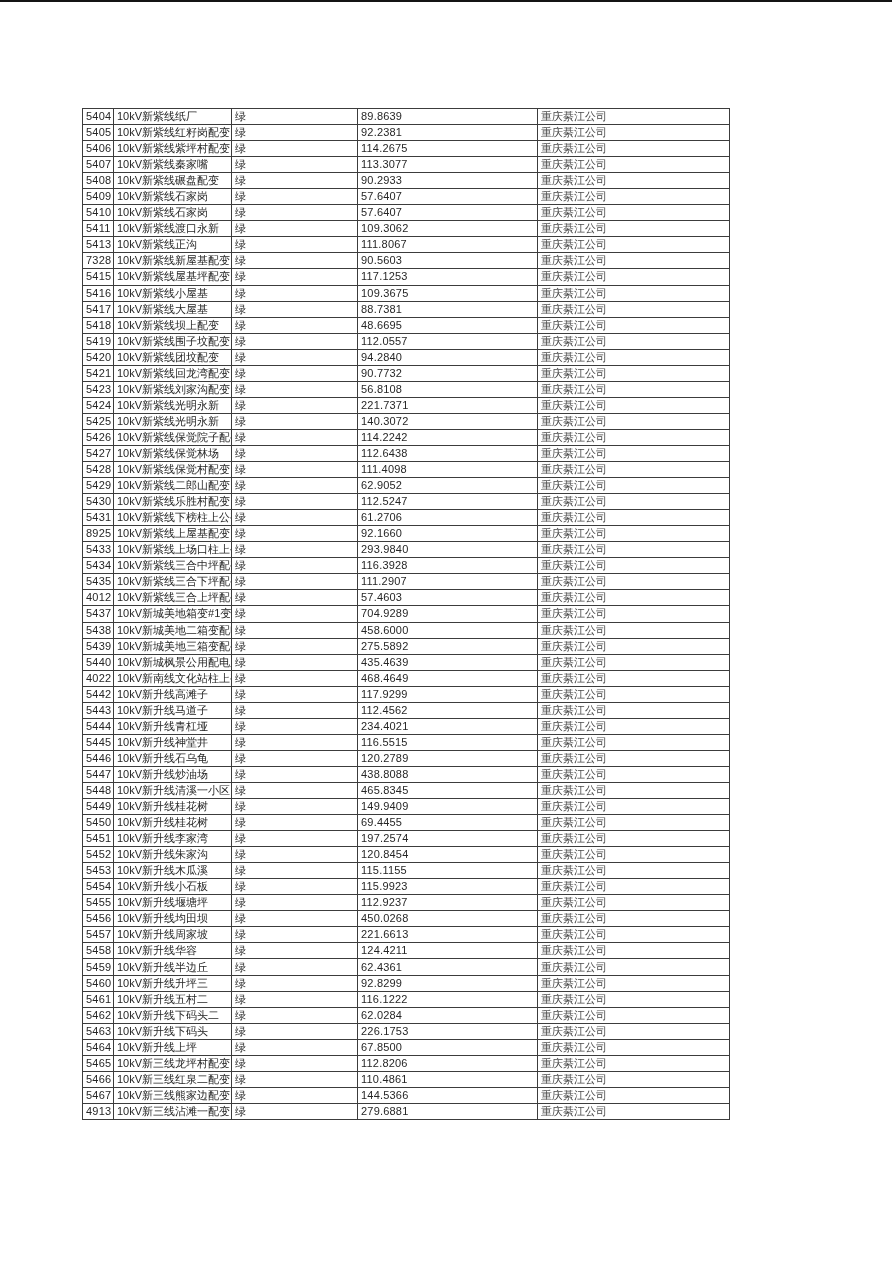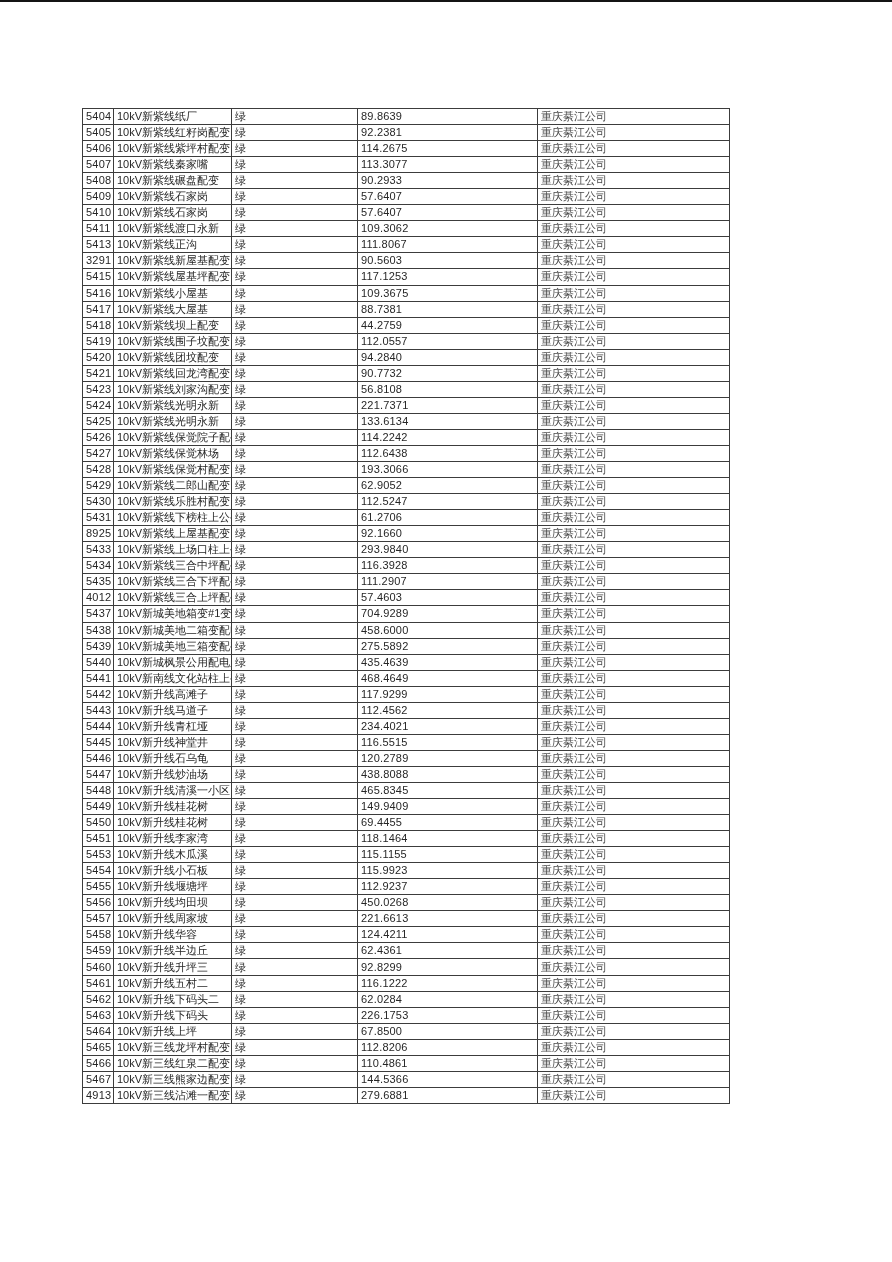--- a/index.html
+++ b/index.html
@@ -122,21 +122,21 @@
             <td class="col-company">重庆綦江公司</td>
           </tr>
           <tr>
             <td class="col-id">5413</td>
             <td class="col-name">10kV新紫线正沟</td>
             <td class="col-status">绿</td>
             <td class="col-value">111.8067</td>
             <td class="col-company">重庆綦江公司</td>
           </tr>
           <tr>
-            <td class="col-id">3291</td>
+            <td class="col-id">7328</td>
             <td class="col-name">10kV新紫线新屋基配变</td>
             <td class="col-status">绿</td>
             <td class="col-value">90.5603</td>
             <td class="col-company">重庆綦江公司</td>
           </tr>
           <tr>
             <td class="col-id">5415</td>
             <td class="col-name">10kV新紫线屋基坪配变</td>
             <td class="col-status">绿</td>
             <td class="col-value">117.1253</td>
@@ -153,21 +153,21 @@
             <td class="col-id">5417</td>
             <td class="col-name">10kV新紫线大屋基</td>
             <td class="col-status">绿</td>
             <td class="col-value">88.7381</td>
             <td class="col-company">重庆綦江公司</td>
           </tr>
           <tr>
             <td class="col-id">5418</td>
             <td class="col-name">10kV新紫线坝上配变</td>
             <td class="col-status">绿</td>
-            <td class="col-value">44.2759</td>
+            <td class="col-value">48.6695</td>
             <td class="col-company">重庆綦江公司</td>
           </tr>
           <tr>
             <td class="col-id">5419</td>
             <td class="col-name">10kV新紫线围子坟配变</td>
             <td class="col-status">绿</td>
             <td class="col-value">112.0557</td>
             <td class="col-company">重庆綦江公司</td>
           </tr>
           <tr>
@@ -195,42 +195,42 @@
             <td class="col-id">5424</td>
             <td class="col-name">10kV新紫线光明永新</td>
             <td class="col-status">绿</td>
             <td class="col-value">221.7371</td>
             <td class="col-company">重庆綦江公司</td>
           </tr>
           <tr>
             <td class="col-id">5425</td>
             <td class="col-name">10kV新紫线光明永新</td>
             <td class="col-status">绿</td>
-            <td class="col-value">133.6134</td>
+            <td class="col-value">140.3072</td>
             <td class="col-company">重庆綦江公司</td>
           </tr>
           <tr>
             <td class="col-id">5426</td>
             <td class="col-name">10kV新紫线保觉院子配变</td>
             <td class="col-status">绿</td>
             <td class="col-value">114.2242</td>
             <td class="col-company">重庆綦江公司</td>
           </tr>
           <tr>
             <td class="col-id">5427</td>
             <td class="col-name">10kV新紫线保觉林场</td>
             <td class="col-status">绿</td>
             <td class="col-value">112.6438</td>
             <td class="col-company">重庆綦江公司</td>
           </tr>
           <tr>
             <td class="col-id">5428</td>
             <td class="col-name">10kV新紫线保觉村配变</td>
             <td class="col-status">绿</td>
-            <td class="col-value">193.3066</td>
+            <td class="col-value">111.4098</td>
             <td class="col-company">重庆綦江公司</td>
           </tr>
           <tr>
             <td class="col-id">5429</td>
             <td class="col-name">10kV新紫线二郎山配变</td>
             <td class="col-status">绿</td>
             <td class="col-value">62.9052</td>
             <td class="col-company">重庆綦江公司</td>
           </tr>
           <tr>
@@ -304,21 +304,21 @@
             <td class="col-company">重庆綦江公司</td>
           </tr>
           <tr>
             <td class="col-id">5440</td>
             <td class="col-name">10kV新城枫景公用配电房</td>
             <td class="col-status">绿</td>
             <td class="col-value">435.4639</td>
             <td class="col-company">重庆綦江公司</td>
           </tr>
           <tr>
-            <td class="col-id">5441</td>
+            <td class="col-id">4022</td>
             <td class="col-name">10kV新南线文化站柱上变</td>
             <td class="col-status">绿</td>
             <td class="col-value">468.4649</td>
             <td class="col-company">重庆綦江公司</td>
           </tr>
           <tr>
             <td class="col-id">5442</td>
             <td class="col-name">10kV新升线高滩子</td>
             <td class="col-status">绿</td>
             <td class="col-value">117.9299</td>
@@ -377,21 +377,28 @@
             <td class="col-id">5450</td>
             <td class="col-name">10kV新升线桂花树</td>
             <td class="col-status">绿</td>
             <td class="col-value">69.4455</td>
             <td class="col-company">重庆綦江公司</td>
           </tr>
           <tr>
             <td class="col-id">5451</td>
             <td class="col-name">10kV新升线李家湾</td>
             <td class="col-status">绿</td>
-            <td class="col-value">118.1464</td>
+            <td class="col-value">197.2574</td>
+            <td class="col-company">重庆綦江公司</td>
+          </tr>
+          <tr>
+            <td class="col-id">5452</td>
+            <td class="col-name">10kV新升线朱家沟</td>
+            <td class="col-status">绿</td>
+            <td class="col-value">120.8454</td>
             <td class="col-company">重庆綦江公司</td>
           </tr>
           <tr>
             <td class="col-id">5453</td>
             <td class="col-name">10kV新升线木瓜溪</td>
             <td class="col-status">绿</td>
             <td class="col-value">115.1155</td>
             <td class="col-company">重庆綦江公司</td>
           </tr>
           <tr>

